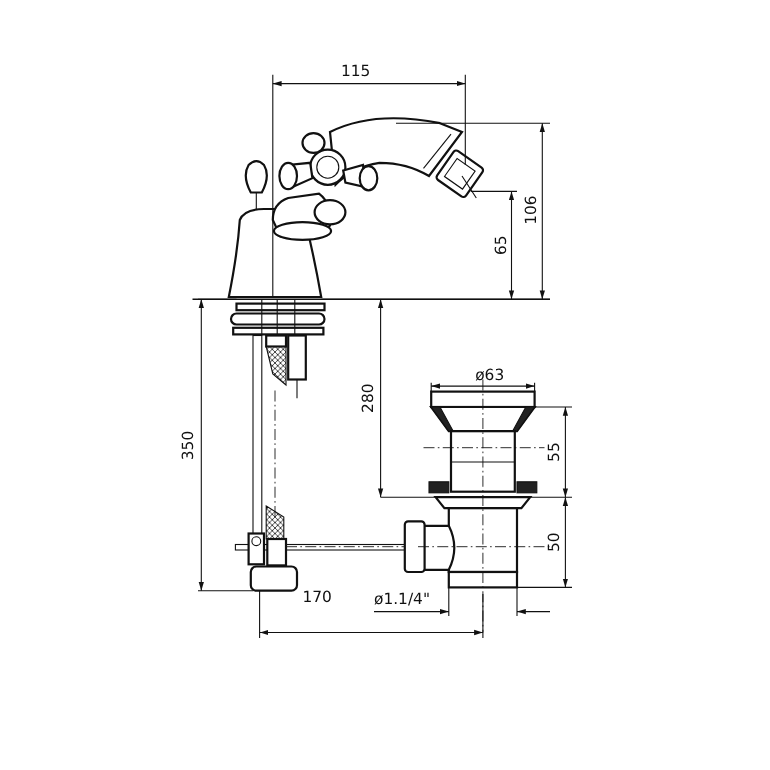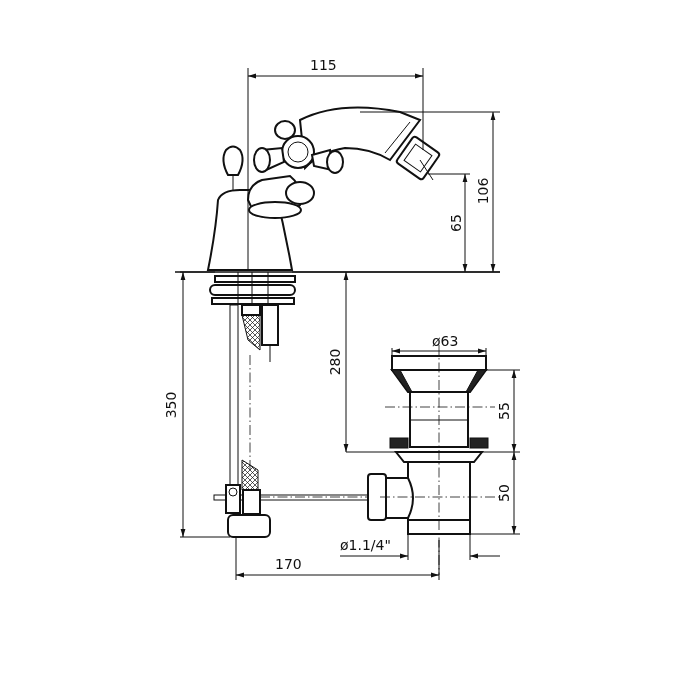--- a/index.html
+++ b/index.html
@@ -147,13 +147,13 @@
 
 <div class="dim" style="left:310px;top:58px;">115</div>
 <div class="dim rot" style="left:470px;top:184px;">106</div>
 <div class="dim rot" style="left:447px;top:216px;">65</div>
 <div class="dim rot" style="left:158px;top:398px;">350</div>
 <div class="dim rot" style="left:322px;top:355px;">280</div>
 <div class="dim" style="left:422px;top:334px;margin-left:10px;">ø63</div>
 <div class="dim rot" style="left:495px;top:404px;">55</div>
 <div class="dim rot" style="left:495px;top:486px;">50</div>
 <div class="dim" style="left:340px;top:538px;">ø1.1/4"</div>
-<div class="dim" style="left:275px;top:557px;">170</div>
+<div class="dim" style="left:275px;top:536px;">170</div>
 
 </body></html>

